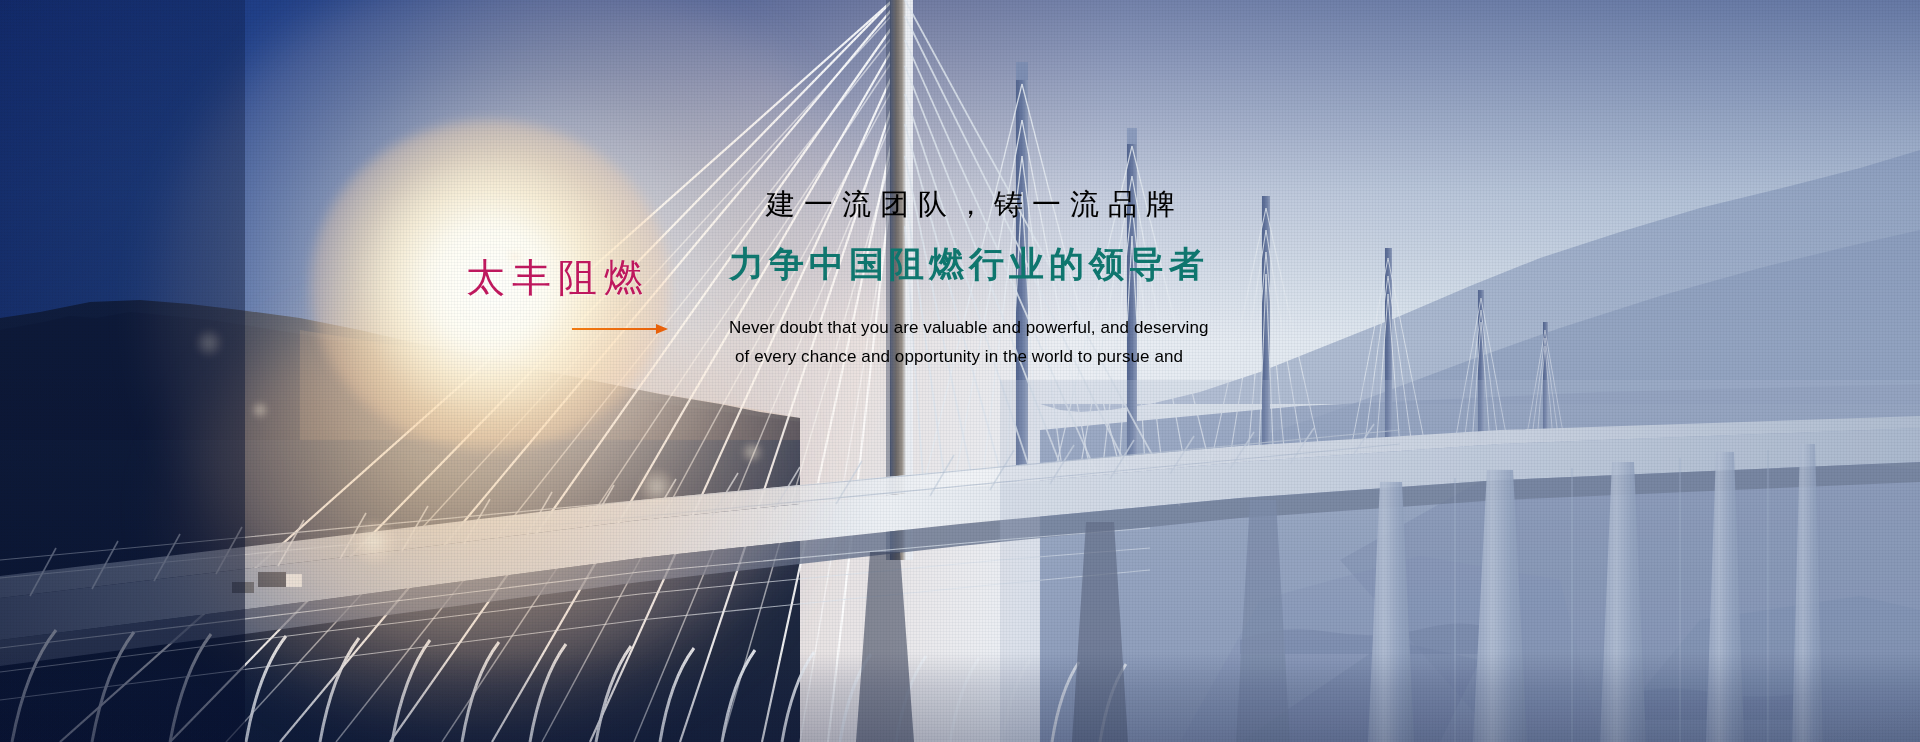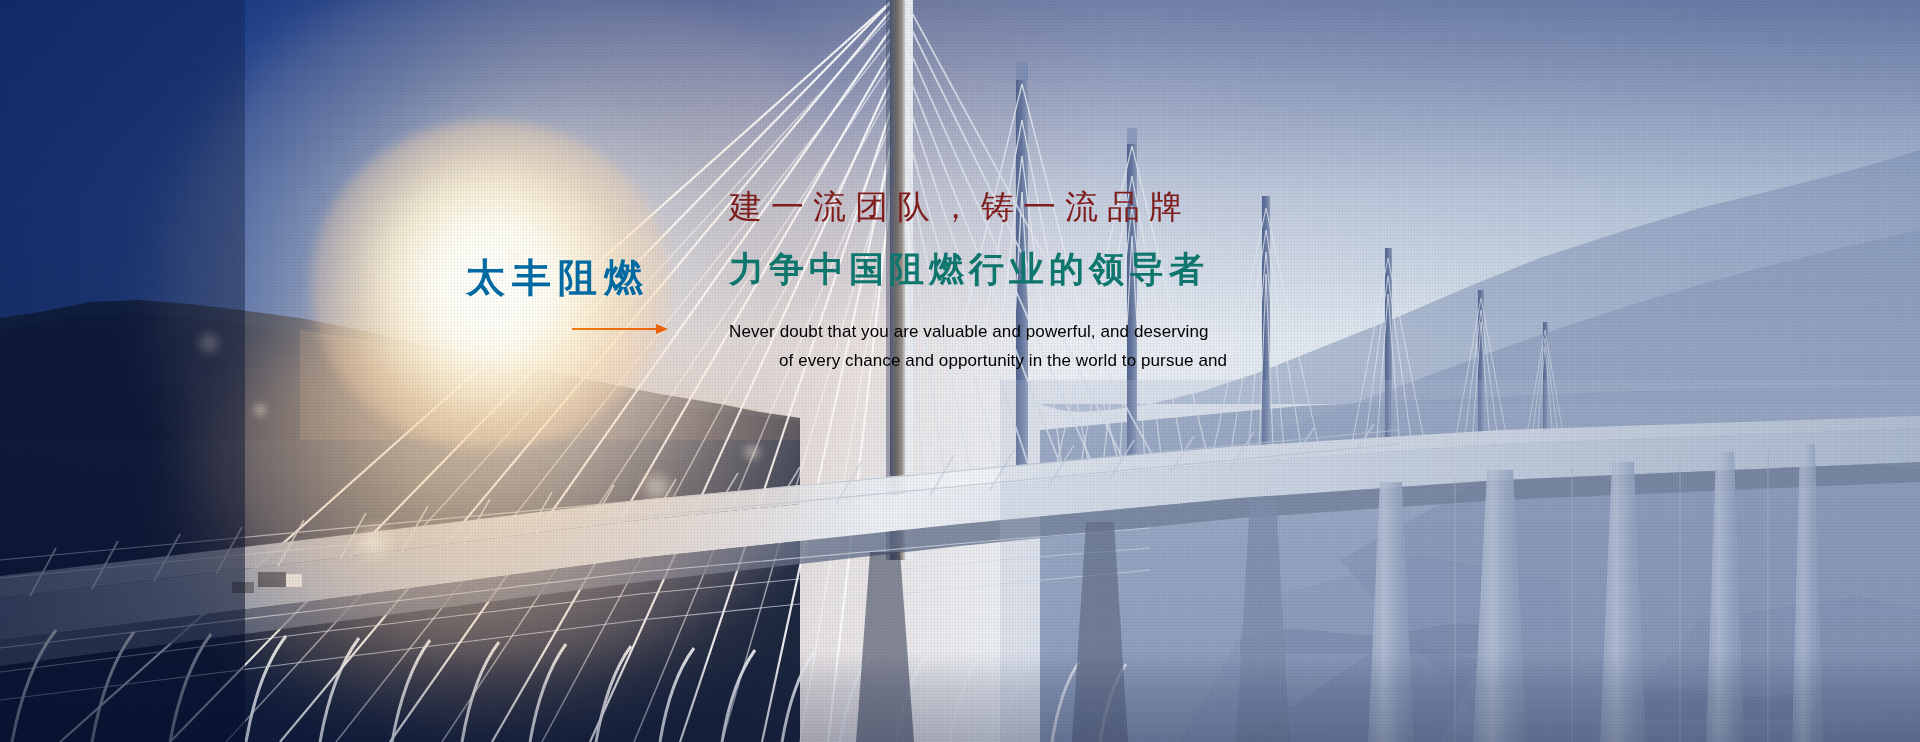--- a/index.html
+++ b/index.html
@@ -103,24 +103,24 @@
   }
 
   
   .content{position:absolute;left:0;top:0;width:1920px;height:742px;}
 
   .logo-block{
     position:absolute;left:466px;top:258px;width:230px;
   }
   .logo-text{
     font-family:"DejaVu Sans","Liberation Sans",sans-serif;
-    font-weight:bold;
+    font-weight:normal;
     font-size:39px;
     letter-spacing:7px;
-    color:#0369a1;
+    color:#be185d;
     line-height:1;
     white-space:nowrap;
     text-shadow:0 1px 2px rgba(255,255,255,.55);
   }
   .logo-arrow{
     position:relative;
     margin-top:26px;
     margin-left:106px;
     width:96px;height:12px;
   }
@@ -133,26 +133,27 @@
     width:0;height:0;
     border-left:12px solid #e8610a;
     border-top:5px solid transparent;
     border-bottom:5px solid transparent;
   }
 
   .copy-block{position:absolute;left:729px;top:188px;width:620px;}
 
   .headline-sub{
     font-family:"DejaVu Sans","Liberation Sans",sans-serif;
-    font-size:33px;
+    font-size:29px;
     font-weight:400;
     letter-spacing:9px;
-    color:#7f1d1d;
+    color:#000000;
     white-space:nowrap;
     line-height:1.15;
+    margin-left:37px;
   }
   .headline-main{
     margin-top:23px;
     font-family:"DejaVu Sans","Liberation Sans",sans-serif;
     font-size:35px;
     font-weight:bold;
     letter-spacing:5px;
     color:#0f766e;
     white-space:nowrap;
     line-height:1.15;
@@ -160,21 +161,21 @@
   .paragraph{
     margin-top:28px;
     font-family:"Liberation Sans","DejaVu Sans",sans-serif;
     font-size:17px;
     font-weight:400;
     color:#000000;
     line-height:29px;
     letter-spacing:.1px;
   }
   .paragraph div{white-space:nowrap;}
-  .paragraph .indented{padding-left:6px;margin-left:44px;}
+  .paragraph .indented{padding-left:6px;}
 </style>
 </head>
 <body>
 
 <div class="banner">
 
   <div class="layer sky"></div>
   <div class="layer sky-top-tint"></div>
 
   <svg class="layer" viewBox="0 0 1920 742" preserveAspectRatio="none">

